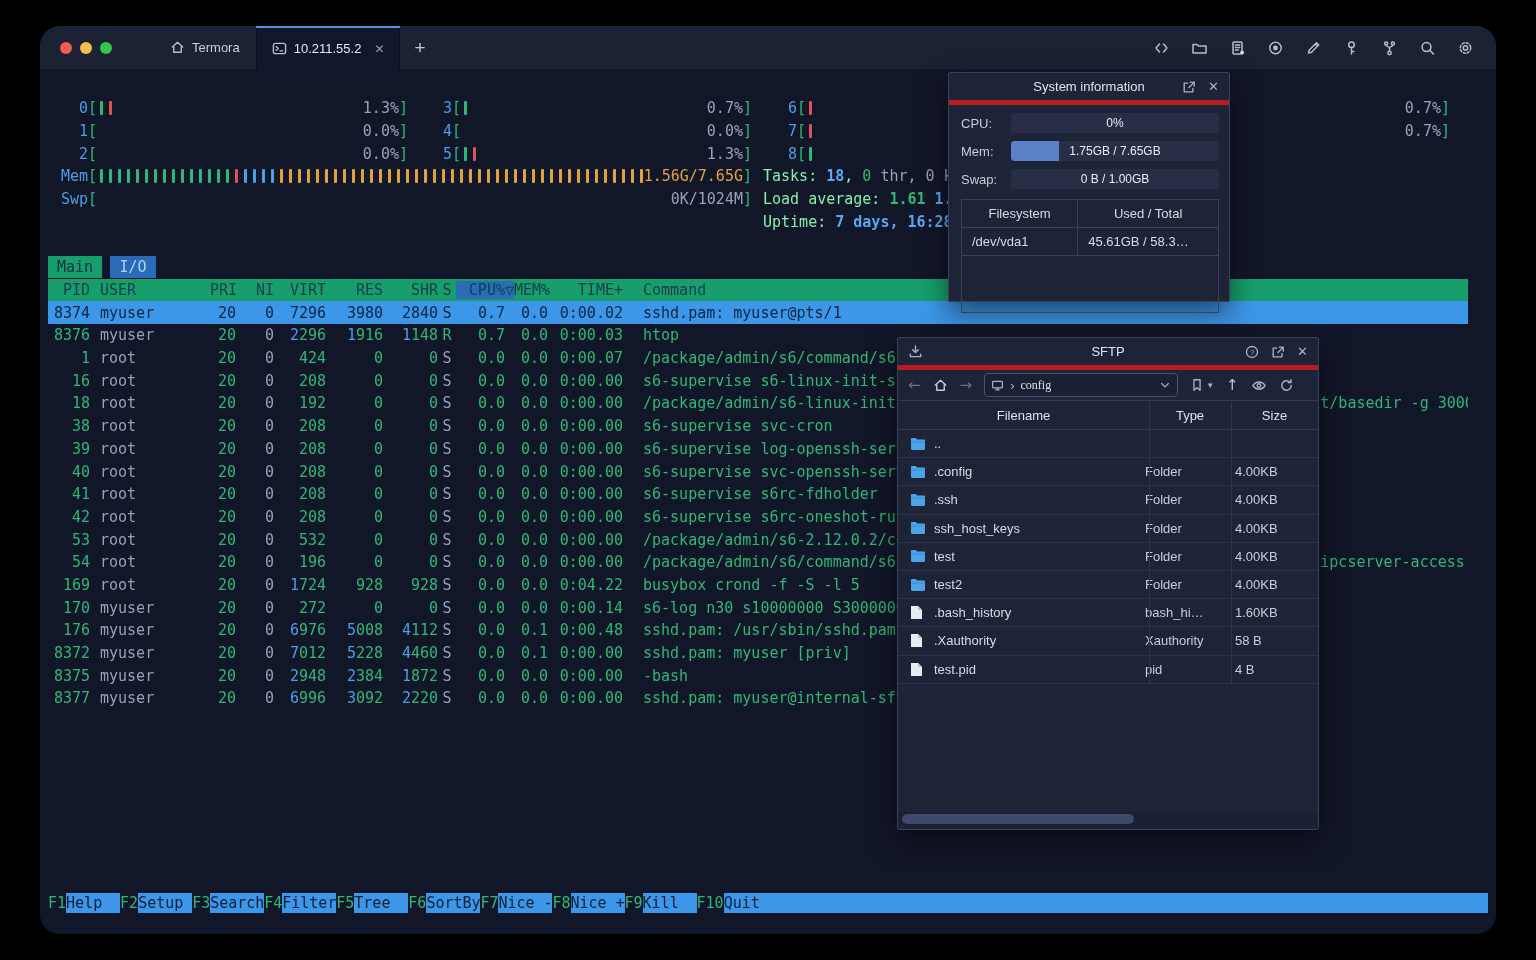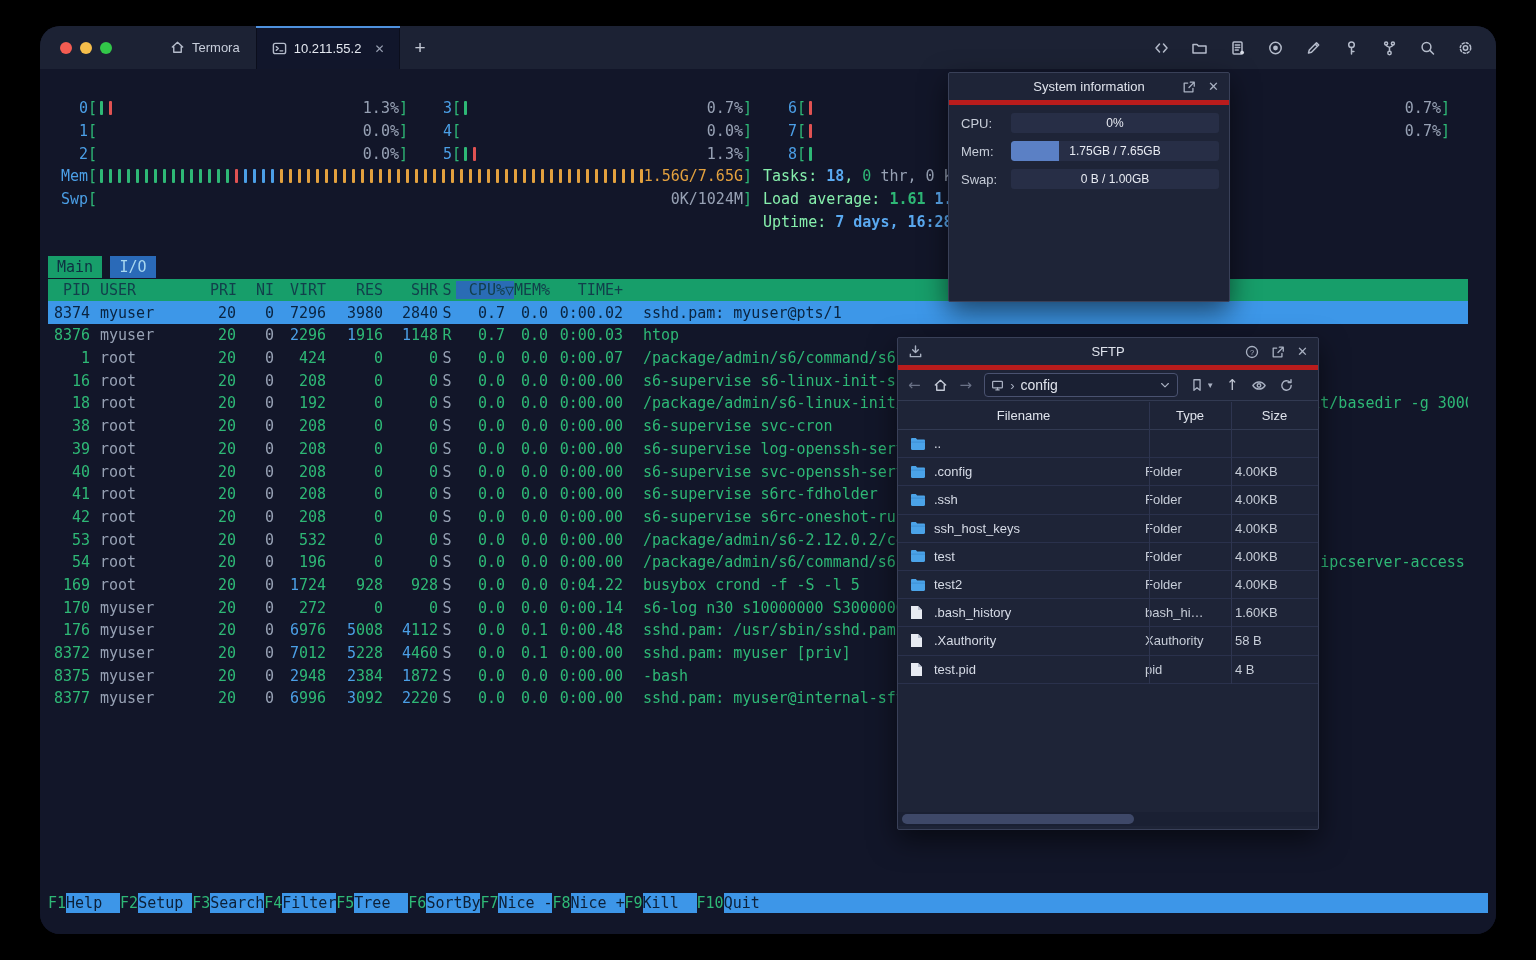--- a/index.html
+++ b/index.html
@@ -99,21 +99,21 @@
     align-items:center;justify-content:center;}
   .fsrow.data .fc1{text-align:left;padding-left:10px;width:calc(45% - 10px);}
   .fsrow.data .fc2{justify-content:flex-start;padding-left:10px;}
   
   #sftp{left:857px;top:311px;width:420px;height:491px;}
   .sftp-tb{height:30px;display:flex;align-items:center;gap:12px;padding:0 10px;border-bottom:1px solid #323a52;}
   .navarrow{color:#6a7287;font-size:15px;font-family:"DejaVu Sans",sans-serif;}
   .navarrow.lit{color:#c3c9d6;}
   .pathbox{display:flex;align-items:center;gap:6px;height:22px;border:1px solid #4a5270;border-radius:4px;
     padding:0 6px;width:180px;background:#1a2033;}
-  .pathbox .ptext{color:#dfe3ec;font-size:14px;flex:1;}
+  .pathbox .ptext{color:#dfe3ec;font-size:12px;flex:1;font-family:Liberation Serif, serif;}
   .bkm{display:flex;align-items:center;gap:2px;}
   .caret{color:#a9b1c2;font-size:8px;}
   .sftp-head{height:28px;display:flex;align-items:center;border-bottom:1px solid #323a52;color:#dfe3ec;}
   .shc1{width:251px;text-align:center;}
   .shc2{width:82px;text-align:center;}
   .shc3{flex:1;text-align:center;}
   .filelist{position:relative;}
   .vline{position:absolute;top:-28px;bottom:0;width:1px;background:#2e3550;}
   .frow{height:27.2px;display:flex;align-items:center;border-bottom:1px solid #2a314c;}
   .frow .fic{width:24px;padding-left:12px;display:flex;align-items:center;}
@@ -305,20 +305,21 @@
         <span class="hc c-user" style="color: inherit;">USER</span>
         <span class="hc c-pri" style="color: inherit;">PRI</span>
         <span class="hc c-ni" style="color: inherit;">NI</span>
         <span class="hc c-virt" style="color: inherit;">VIRT</span>
         <span class="hc c-res" style="color: inherit;">RES</span>
         <span class="hc c-shr" style="color: inherit;">SHR</span>
         <span class="hc c-s" style="color: inherit;">S</span>
         <span class="hc h-cpu sorted" style="color: inherit;">CPU%▽</span>
         <span class="hc h-mem" style="color: inherit;">MEM%</span>
         <span class="hc c-time" style="color: inherit;">TIME+</span>
+        <span class="hc c-cmd" style="color: inherit;">Command</span>
       </div>
     <div class="prows" id="prows">
         <div class="prow selected">
           <span class="c-pid">8374</span>
           <span class="c-user">myuser</span>
           <span class="c-pri">20</span>
           <span class="c-ni">0</span>
           <span class="c-virt">7296</span>
           <span class="c-res">3980</span>
           <span class="c-shr">2840</span>
@@ -616,20 +617,30 @@
             <div class="btext">1.75GB / 7.65GB</div>
           </div>
         </div>
         <div class="sirow">
           <span class="lbl">Swap:</span>
           <div class="sibar">
             <div class="btext">0 B / 1.00GB</div>
           </div>
         </div>
       </div>
+    <div class="fstable" id="fstable">
+        <div class="fsrow">
+          <span class="fc1">Filesystem</span>
+          <span class="fc2">Used / Total</span>
+        </div>
+        <div class="fsrow data">
+          <span class="fc1">/dev/vda1</span>
+          <span class="fc2">45.61GB / 58.3…</span>
+        </div>
+      </div>
   </div>
 
   <div class="panel" id="sftp">
     <div class="ptitle">
       <span class="licon">
         <svg width="15" height="15" viewBox="0 0 16 16" class="pan-icon">
           <path d="M8 2v7M5 6.2 8 9.2l3-3M2.5 11v2.5h11V11"></path>
           </svg>
       </span>
       <span class="ttext">SFTP</span>

